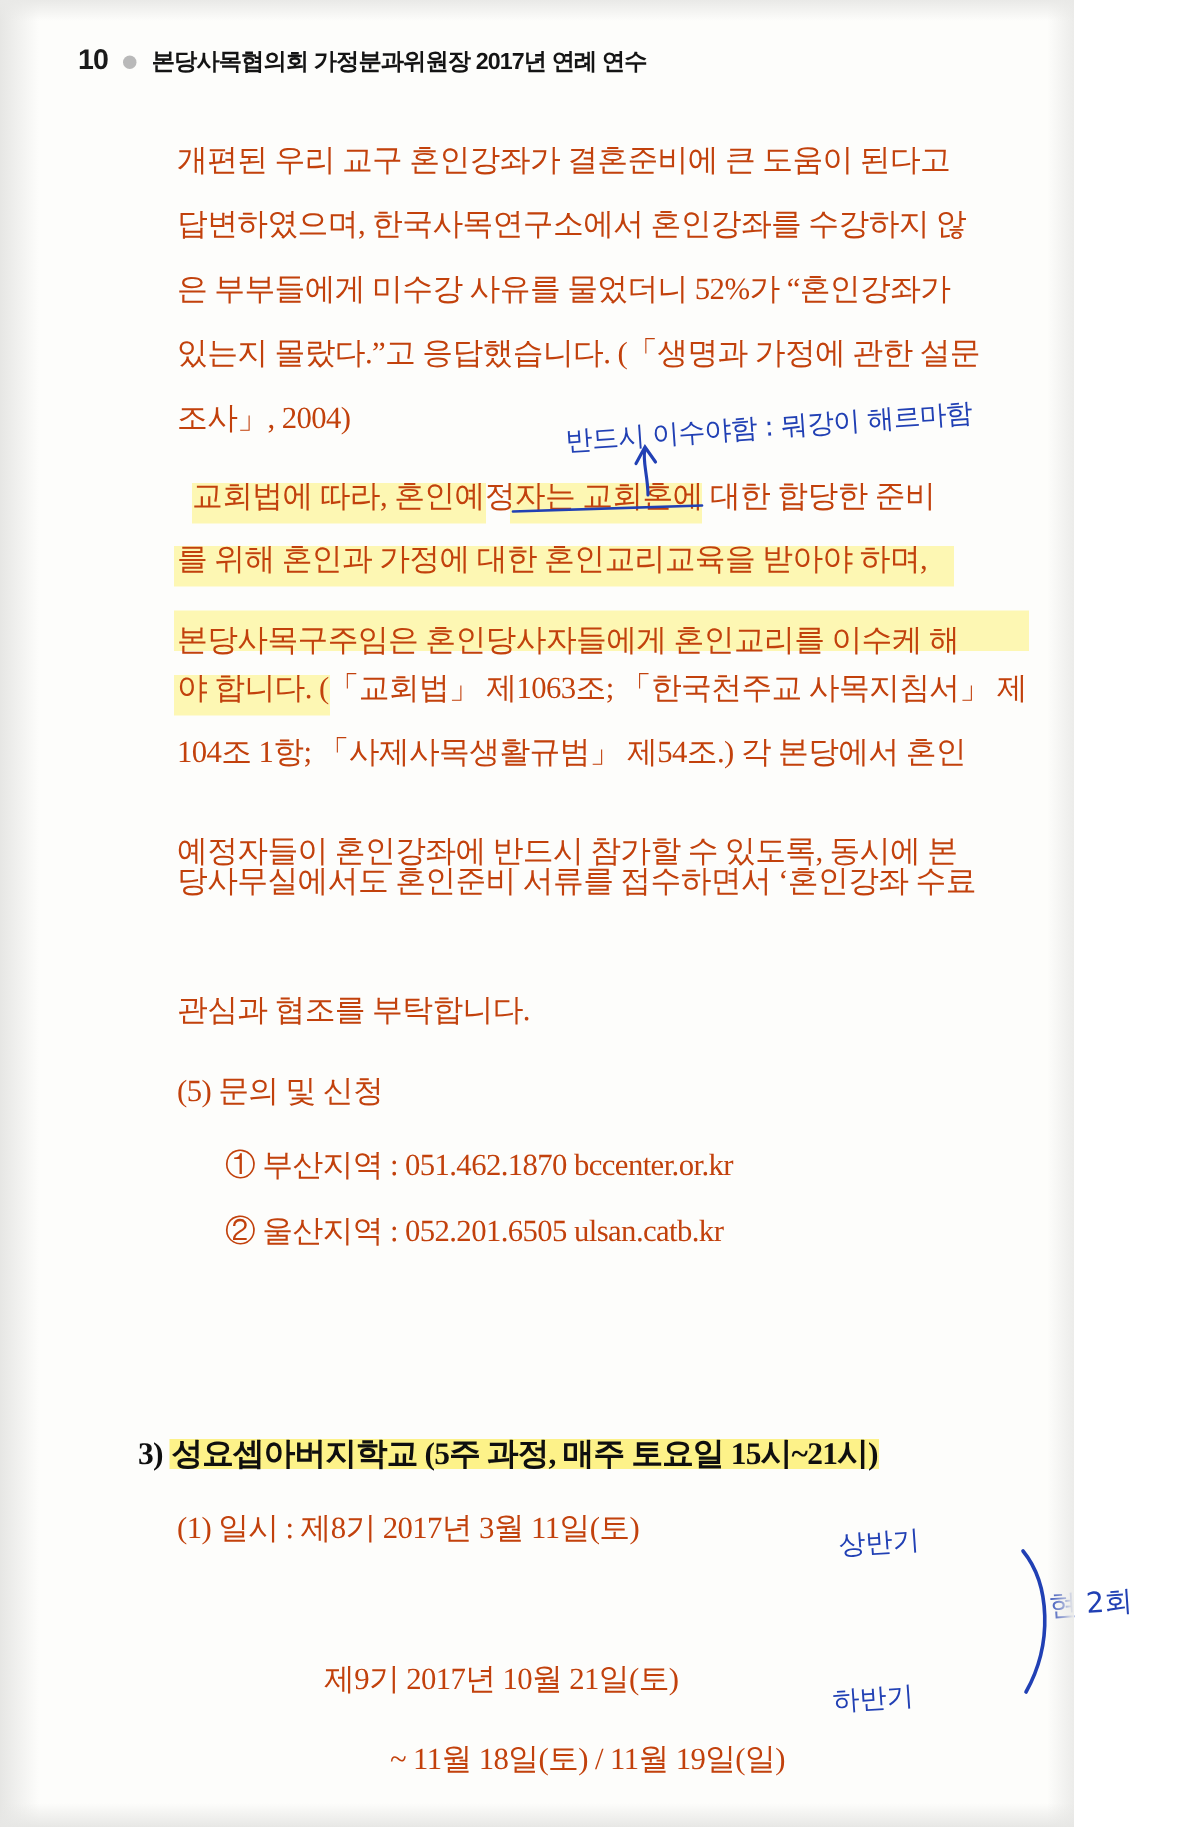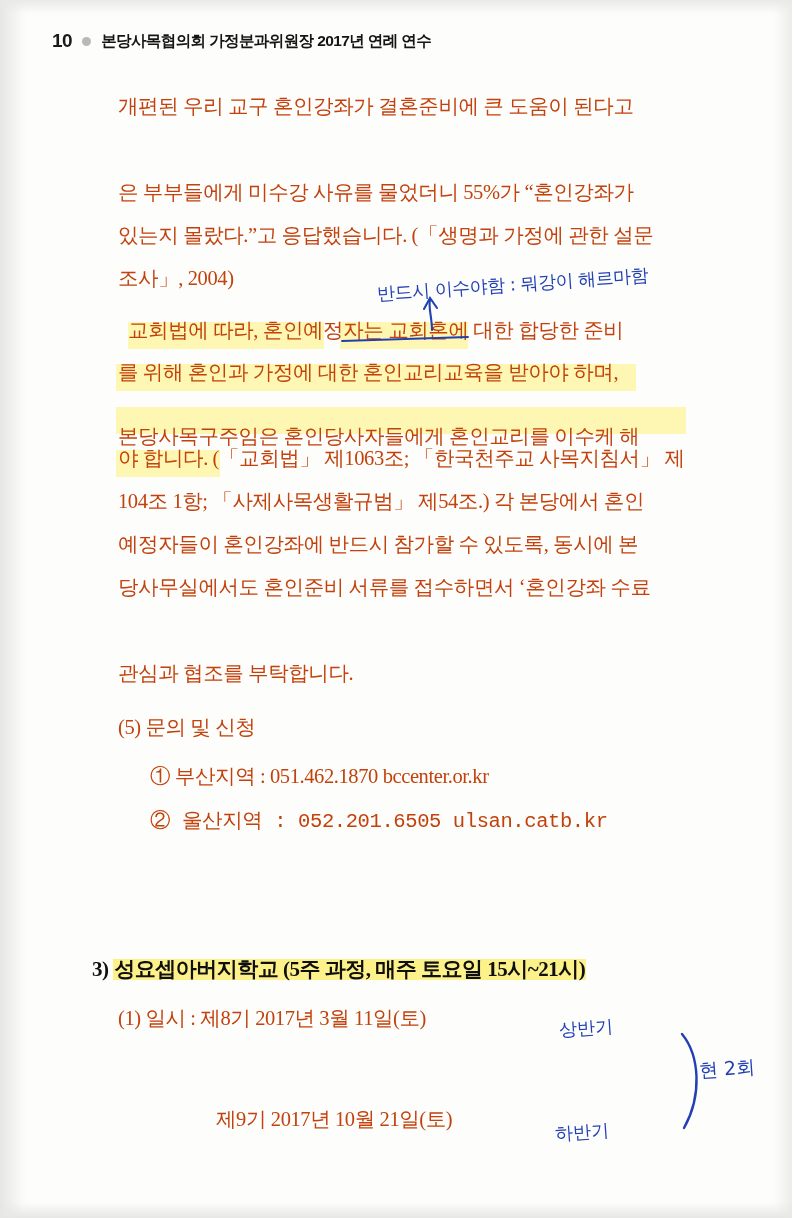--- a/index.html
+++ b/index.html
@@ -11,21 +11,21 @@
     width: 800px;
     height: 1218px;
     position: relative;
     font-family: "Liberation Serif", serif;
     color: #1a1a1a;
     overflow: hidden;
   }
 
   .page {
     position: relative;
-    width: 792px;
+    width: 716px;
     height: 1218px;
     background: #fdfdfb;
   }
 
   
   .header {
     position: absolute;
     top: 30px;
     left: 52px;
     right: 52px;
@@ -166,60 +166,62 @@
 
 <div class="page">
 
   <div class="header">
     <span class="page-num">10</span>
     <span class="sep-dot"></span>
     <span class="header-title">본당사목협의회 가정분과위원장 2017년 연례 연수</span>
   </div>
 
   <div class="item-line" style="left:118px; top:92px;">개편된 우리 교구 혼인강좌가 결혼준비에 큰 도움이 된다고</div>
-  <div class="item-line" style="left:118px; top:178px;">은 부부들에게 미수강 사유를 물었더니 55%가 “혼인강좌가</div>
+  <div class="item-line" style="left:118px; top:135px;">답변하였으며, 한국사목연구소에서 혼인강좌를 수강하지 않</div>
+  <div class="item-line" style="left:118px; top:178px;">은 부부들에게 미수강 사유를 물었더니 52%가 “혼인강좌가</div>
   <div class="item-line" style="left:118px; top:221px;">있는지 몰랐다.”고 응답했습니다. (「생명과 가정에 관한 설문</div>
   <div class="item-line" style="left:118px; top:264px;">조사」, 2004)</div>
 
   <div class="band" style="left:128px; top:322px; width:196px; height:27px;"></div>
   <div class="band" style="left:340px; top:322px; width:128px; height:27px;"></div>
   <div class="item-line" style="left:128px; top:316px;">
     <span class="line-text">교회법</span><span class="line-text">에 따라, </span><span class="line-text">혼인예정자는</span><span class="line-text"> 교회혼에 대한 합당한 준비</span>
   </div>
 
   <div class="band" style="left:116px; top:364px; width:520px; height:27px;"></div>
   <div class="item-line" style="left:118px; top:358px;">
     <span class="line-text">를 위해 혼인과 가정에 대한 혼인교리교육을 받아야</span><span class="line-text"> 하며,</span>
   </div>
 
   <div class="band" style="left:116px; top:407px; width:570px; height:27px;"></div>
-  <div class="item-line" style="left:118px; top:422px;">
+  <div class="item-line" style="left:118px; top:412px;">
     <span class="line-text">본당사목구주임은 혼인당사자들에게 혼인교리를 이수케 해</span>
   </div>
 
   <div class="band" style="left:116px; top:450px; width:104px; height:27px;"></div>
   <div class="item-line" style="left:118px; top:444px;">
     <span class="line-text">야 합니다.</span><span class="line-text"> (「교회법」 제1063조; 「한국천주교 사목지침서」 제</span>
   </div>
 
   <div class="item-line" style="left:118px; top:487px;">104조 1항; 「사제사목생활규범」 제54조.) 각 본당에서 혼인</div>
-  <div class="item-line" style="left:118px; top:530px;">예정자들이 혼인강좌에 반드시 참가할 수 있도록, 동시에 본</div>
+  <div class="item-line" style="left:118px; top:553px;">예정자들이 혼인강좌에 반드시 참가할 수 있도록, 동시에 본</div>
   <div class="item-line" style="left:118px; top:573px;">당사무실에서도 혼인준비 서류를 접수하면서 ‘혼인강좌 수료</div>
   <div class="item-line" style="left:118px; top:659px;">관심과 협조를 부탁합니다.</div>
 
   <div class="item-line" style="left:118px; top:713px;">(5) 문의 및 신청</div>
   <div class="item-line" style="left:150px; top:762px; font-family:Liberation Serif, serif;">① 부산지역 : 051.462.1870  bccenter.or.kr</div>
-  <div class="item-line" style="left:150px; top:806px;font-family:Liberation Mono, monospace;">② 울산지역 : 052.201.6505  ulsan.catb.kr</div>
+  <div class="item-line" style="left:150px; top:806px;">② 울산지역 : 052.201.6505  ulsan.catb.kr</div>
 
   <div class="section-head">
     <span>3) </span><span class="headhl">성요셉아버지학교 (5주 과정, 매주 토요일 15시~21시)</span>
   </div>
 
   <div class="item-line" style="left:118px; top:1004px;">(1) 일시 : 제8기 2017년  3월 11일(토)</div>
   <div class="item-line" style="left:216px; top:1105px;">제9기 2017년 10월 21일(토)</div>
+  <div class="item-line" style="left:260px; top:1158px;">~ 11월 18일(토) / 11월 19일(일)</div>
 
   <div class="hand blue hand-note-1 hand-rot">반드시 이수야함 : 뭐강이 해르마함</div>
   <div class="hand blue hand-note-2 hand-rot">상반기</div>
   <div class="hand blue hand-note-3 hand-rot">하반기</div>
   <div class="hand blue hand-note-4 hand-rot">현 2회</div>
 
   <svg class="overlay" viewBox="0 0 800 1218">
 
     <g fill="none" stroke="#2140b4" stroke-width="2.1" stroke-linecap="round">
       <path d="M 432 330 C 432 318, 428 306, 430 300"></path>

